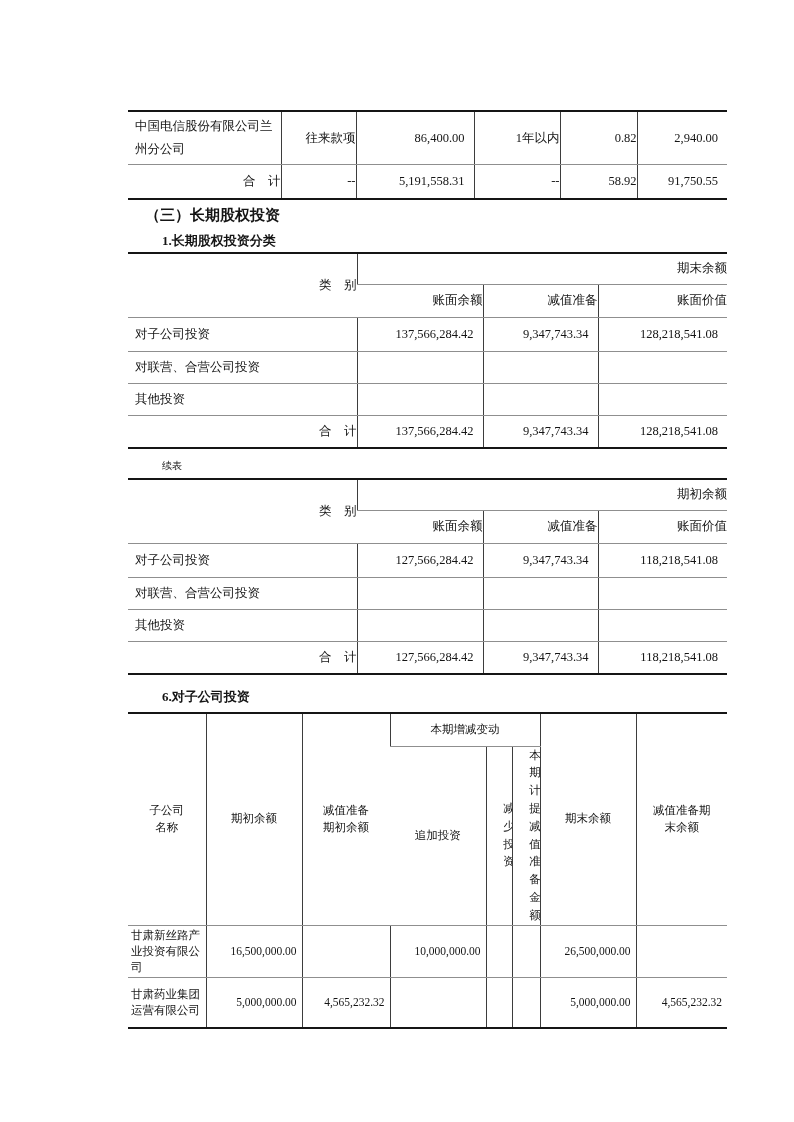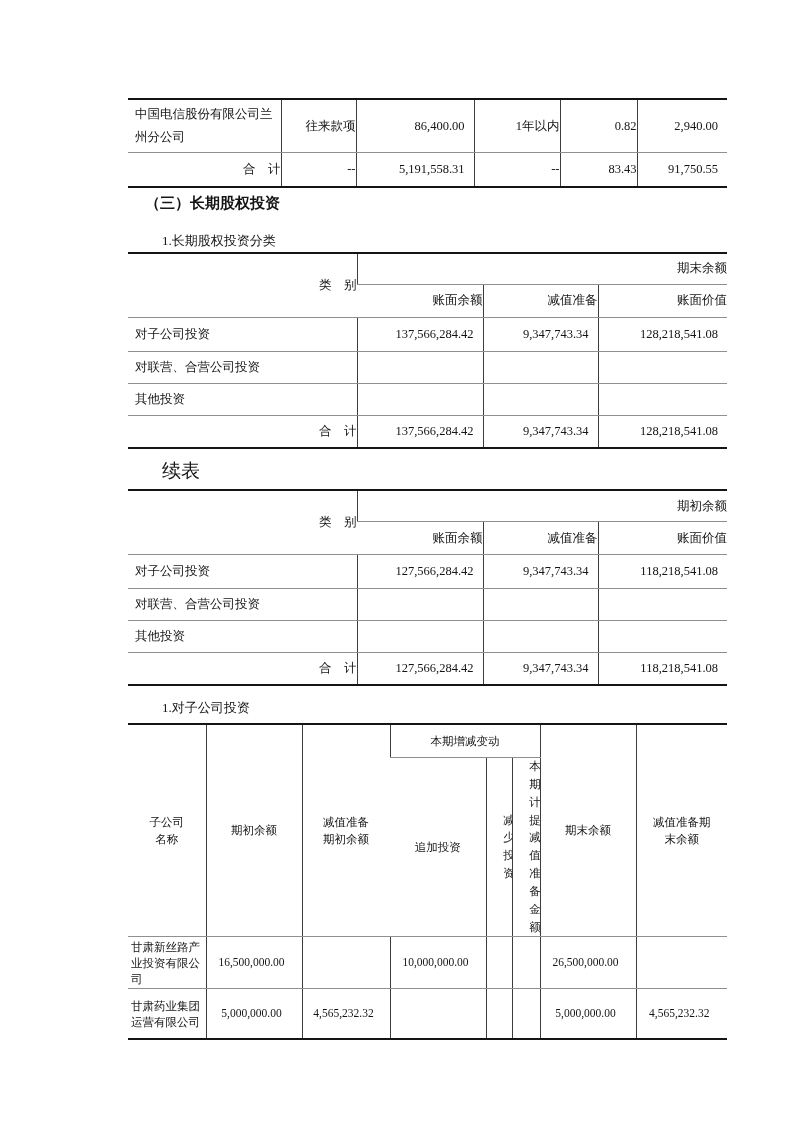--- a/index.html
+++ b/index.html
@@ -1,21 +1,21 @@
 <!DOCTYPE html>
 <html lang="zh"><head>
 <meta charset="utf-8">
 <style>
   html,body{margin:0;padding:0;}
   body{
     width:794px;height:1122px;background:#ffffff;position:relative;
     font-family:"Liberation Serif","DejaVu Serif",serif;color:#151515;
     -webkit-font-smoothing:antialiased;
   }
-  .content{position:absolute;left:128px;top:0;width:599px;}
+  .content{position:absolute;left:128px;top:12px;width:599px;}
 
   table{
     border-collapse:collapse;table-layout:fixed;width:599px;
     border-top:2.5px solid #151515;border-bottom:2.5px solid #151515;
   }
   td{
     border-bottom:1px solid #8f8f8f;border-left:1px solid #3d3d3d;
     vertical-align:middle;padding:0;font-size:12.5px;line-height:1.5;
     overflow:hidden;
   }
@@ -29,35 +29,35 @@
   .h52 td{height:52px;}
   .h33 td{height:33px;}
   .h30 td{height:30px;}
   .h32 td{height:32px;}
   .h31 td{height:31px;}
 
   .sec-heading{
     font-size:15px;font-weight:bold;margin:6px 0 0 17px;line-height:1.25;
   }
   .sub-heading{
-    font-size:13px;font-weight:normal;margin:20px 0 2px 34px;line-height:1.3;
+    font-size:13px;font-weight:bold;margin:8px 0 2px 34px;line-height:1.3;
   }
   .continued{
-    font-size:19px;margin:10px 0 6px 34px;line-height:1.3;
+    font-size:10px;margin:10px 0 6px 34px;line-height:1.3;
   }
 
   
   .t4 td{font-size:11.5px;}
   .t4 .hdr{text-align:center;line-height:1.5;padding:0 16px;}
   .t4 .h-top td{height:32px;}
   .t4 .h-sub td{height:158px;}
   .t4 .dr1 td{height:51px;}
   .t4 .dr2 td{height:49px;}
   .t4 .name{padding-left:3px;padding-right:2px;line-height:1.4;}
-  .t4 .num{padding-right:5px;text-align:center;}
+  .t4 .num{padding-right:5px;}
   .vtext{
     width:1.15em;margin:0 auto;line-height:1.55;text-align:center;
     word-break:break-all;
   }
 
   .page-number{
     text-align:center;font-size:12.5px;margin-top:34px;
   }
 </style>
 </head>
@@ -81,21 +81,21 @@
       <td class="num">86,400.00</td>
       <td class="ctr">1年以内</td>
       <td class="ctr">0.82</td>
       <td class="num">2,940.00</td>
     </tr>
     <tr class="h33">
       <td class="ctr">合　计</td>
       <td class="ctr">--</td>
       <td class="num">5,191,558.31</td>
       <td class="ctr">--</td>
-      <td class="ctr">83.43</td>
+      <td class="ctr">58.92</td>
       <td class="num">91,750.55</td>
     </tr>
   </tbody>
     </table>
 
   <div class="sec-heading">（三）长期股权投资</div>
   <div class="sub-heading">1.长期股权投资分类</div>
 
   <table class="t2">
     <colgroup>
@@ -180,21 +180,21 @@
     </tr>
     <tr class="h31">
       <td class="ctr">合　计</td>
       <td class="num">127,566,284.42</td>
       <td class="num">9,347,743.34</td>
       <td class="num">118,218,541.08</td>
     </tr>
   </tbody>
     </table>
 
-  <div class="sub-heading" style="margin-top:14px;margin-bottom:6px;">1.对子公司投资</div>
+  <div class="sub-heading" style="margin-top:14px;margin-bottom:6px;">6.对子公司投资</div>
 
   <table class="t4">
     <colgroup>
       <col style="width:78px">
         <col style="width:96px">
         <col style="width:88px">
         <col style="width:96px">
       <col style="width:26px">
         <col style="width:28px">
         <col style="width:96px">

